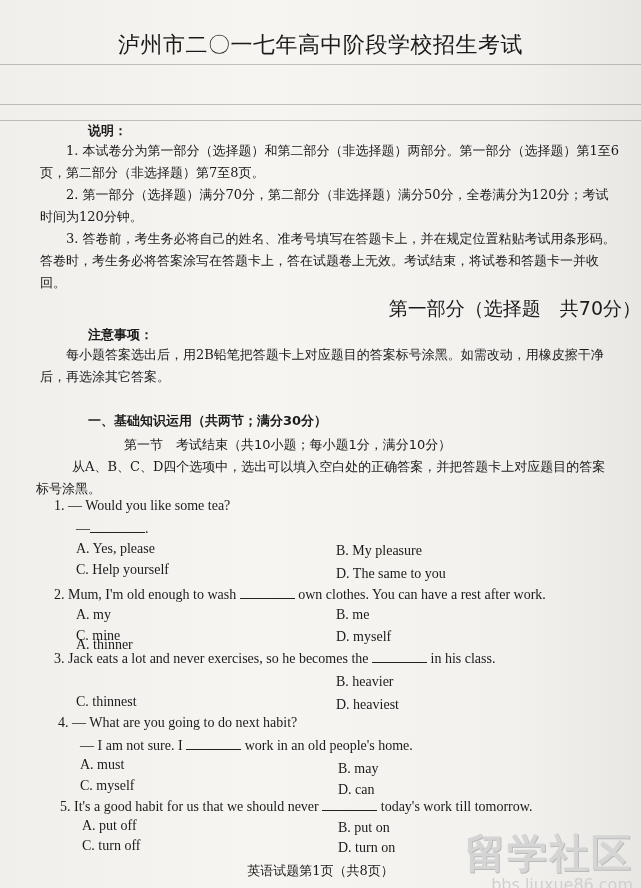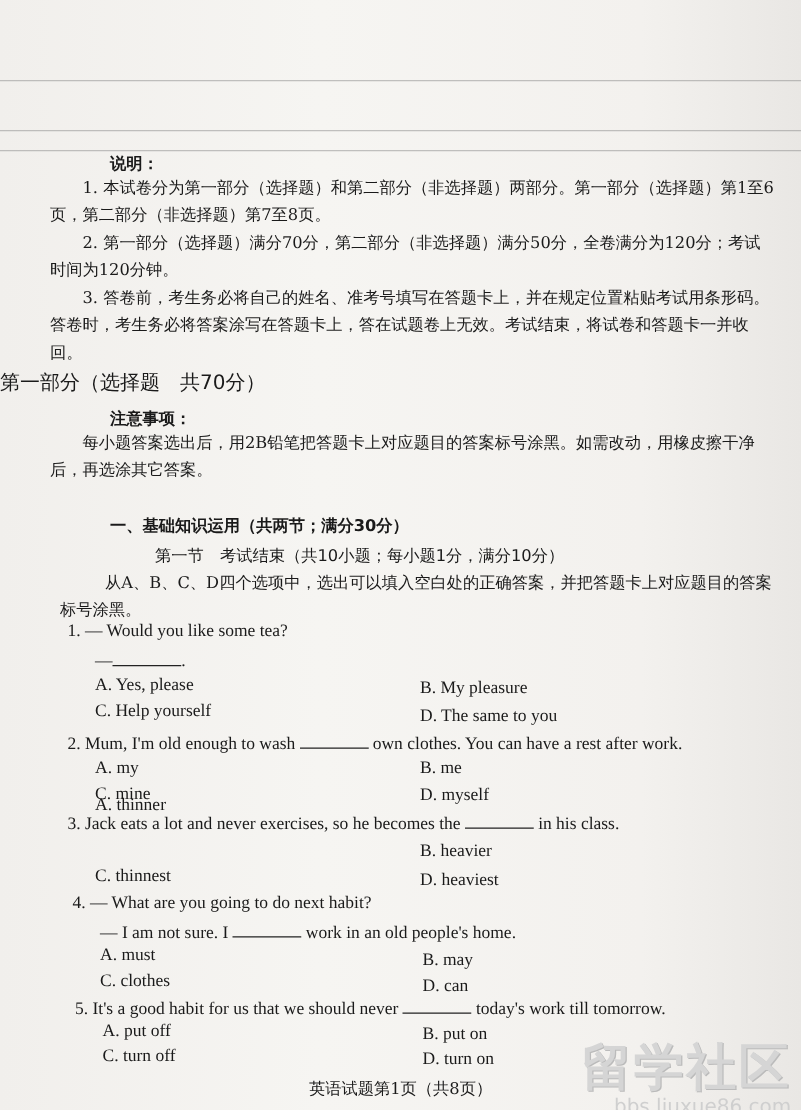--- a/index.html
+++ b/index.html
@@ -22,51 +22,52 @@
   }
   .subject-title {
     left: 0; width: 641px; top: 78px; text-align: center;
     font-size: 28px; font-weight: bold; letter-spacing: 14px;
     font-family: "DejaVu Sans", "Liberation Sans", sans-serif;
   }
   .bold-heading { font-family: "DejaVu Sans", "Liberation Sans", sans-serif; font-weight: bold; font-size: 13px; margin-left: 48px; }
   .para { font-size: 13px; line-height: 22px; white-space: normal; }
   .q { font-family: "Liberation Serif", "DejaVu Serif", serif; font-size: 14px; }
   .blank { display: inline-block; border-bottom: 1px solid #222; width: 55px; height: 12px; vertical-align: baseline; }
-  .part-title { left: 0; width: 641px; text-align: left; top: 296px; font-size: 16px; font-family: "DejaVu Sans", "Liberation Sans", sans-serif; }
+  .part-title { left: 0; width: 641px; text-align: right; top: 296px; font-size: 19px; font-family: "DejaVu Sans", "Liberation Sans", sans-serif; }
   .footer { left: 0; width: 641px; text-align: center; top: 862px; font-size: 13px; }
   .rule { position: absolute; height: 1px; background: #8a8a8a; opacity: 0.5; }
   .watermark { position: absolute; right: 8px; top: 826px; text-align: right; color: #d8d8d8; font-family: "DejaVu Sans", sans-serif; }
   .watermark .big { font-size: 40px; font-weight: bold; color: #d5d5d5; letter-spacing: 2px; text-shadow: 1px 1px 0 #bbb; }
   .watermark .small { font-size: 16px; color: #cfcfcf; margin-top: -6px; }
 </style>
 </head>
 <body>
 
 <div class="page">
 
   <div class="rule" style="left:0;top:64px;width:641px;"></div>
   <div class="rule" style="left:0;top:104px;width:641px;"></div>
   <div class="rule" style="left:0;top:120px;width:641px;"></div>
 
+  <div class="abs exam-title">泸州市二〇一七年高中阶段学校招生考试</div>
 
   <div class="abs bold-heading" style="left:40px;top:122px;">说明：</div>
   <div class="abs para" style="left:40px;top:140px;width:580px;text-indent:26px;">1. 本试卷分为第一部分（选择题）和第二部分（非选择题）两部分。第一部分（选择题）第1至6页，第二部分（非选择题）第7至8页。</div>
   <div class="abs para" style="left:40px;top:184px;width:580px;text-indent:26px;">2. 第一部分（选择题）满分70分，第二部分（非选择题）满分50分，全卷满分为120分；考试时间为120分钟。</div>
   <div class="abs para" style="left:40px;top:228px;width:580px;text-indent:26px;">3. 答卷前，考生务必将自己的姓名、准考号填写在答题卡上，并在规定位置粘贴考试用条形码。答卷时，考生务必将答案涂写在答题卡上，答在试题卷上无效。考试结束，将试卷和答题卡一并收回。</div>
 
   <div class="abs part-title">第一部分（选择题　共70分）</div>
   <div class="abs bold-heading" style="left:40px;top:326px;">注意事项：</div>
   <div class="abs para" style="left:40px;top:344px;width:580px;text-indent:26px;">每小题答案选出后，用2B铅笔把答题卡上对应题目的答案标号涂黑。如需改动，用橡皮擦干净后，再选涂其它答案。</div>
 
   <div class="abs bold-heading" style="left:40px;top:412px;">一、基础知识运用（共两节；满分30分）</div>
   <div class="abs bold-heading" style="left:76px;top:436px;font-weight:normal;">
     <span>第一节　考试结束（共10小题；每小题1分，满分10分）</span>
   </div>
-  <div class="abs para" style="left:48px;top:456px;width:580px;text-indent:36px;">从A、B、C、D四个选项中，选出可以填入空白处的正确答案，并把答题卡上对应题目的答案标号涂黑。</div>
+  <div class="abs para" style="left:36px;top:456px;width:580px;text-indent:36px;">从A、B、C、D四个选项中，选出可以填入空白处的正确答案，并把答题卡上对应题目的答案标号涂黑。</div>
 
   <div class="abs q" style="left:54px;top:498px;">
     <span>1.</span>
     <span>— Would you like some tea?</span>
   </div>
   <div class="abs q" style="left:76px;top:520px;">
     <span>—</span><span class="blank"></span><span>.</span>
   </div>
   <div class="abs q" style="left:76px;top:541px;">A.  Yes, please</div>
   <div class="abs q" style="left:336px;top:543px;">B.  My pleasure</div>
@@ -99,21 +100,21 @@
     <span>4.</span>
     <span>— What are you going to do next habit?</span>
   </div>
   <div class="abs q" style="left:80px;top:737px;">
     <span>— I am not sure.  I</span>
     <span class="blank"></span>
     <span>work in an old people's home.</span>
   </div>
   <div class="abs q" style="left:80px;top:757px;">A.  must</div>
   <div class="abs q" style="left:338px;top:761px;">B.  may</div>
-  <div class="abs q" style="left:80px;top:778px;">C.  clothes</div>
+  <div class="abs q" style="left:80px;top:778px;">C.  myself</div>
   <div class="abs q" style="left:338px;top:782px;">D.  can</div>
 
   <div class="abs q" style="left:60px;top:798px;">
     <span>5.</span>
     <span>It's a good habit for us that we should never</span>
     <span class="blank"></span>
     <span>today's work till tomorrow.</span>
   </div>
   <div class="abs q" style="left:82px;top:818px;">A.  put off</div>
   <div class="abs q" style="left:338px;top:820px;">B.  put on</div>

